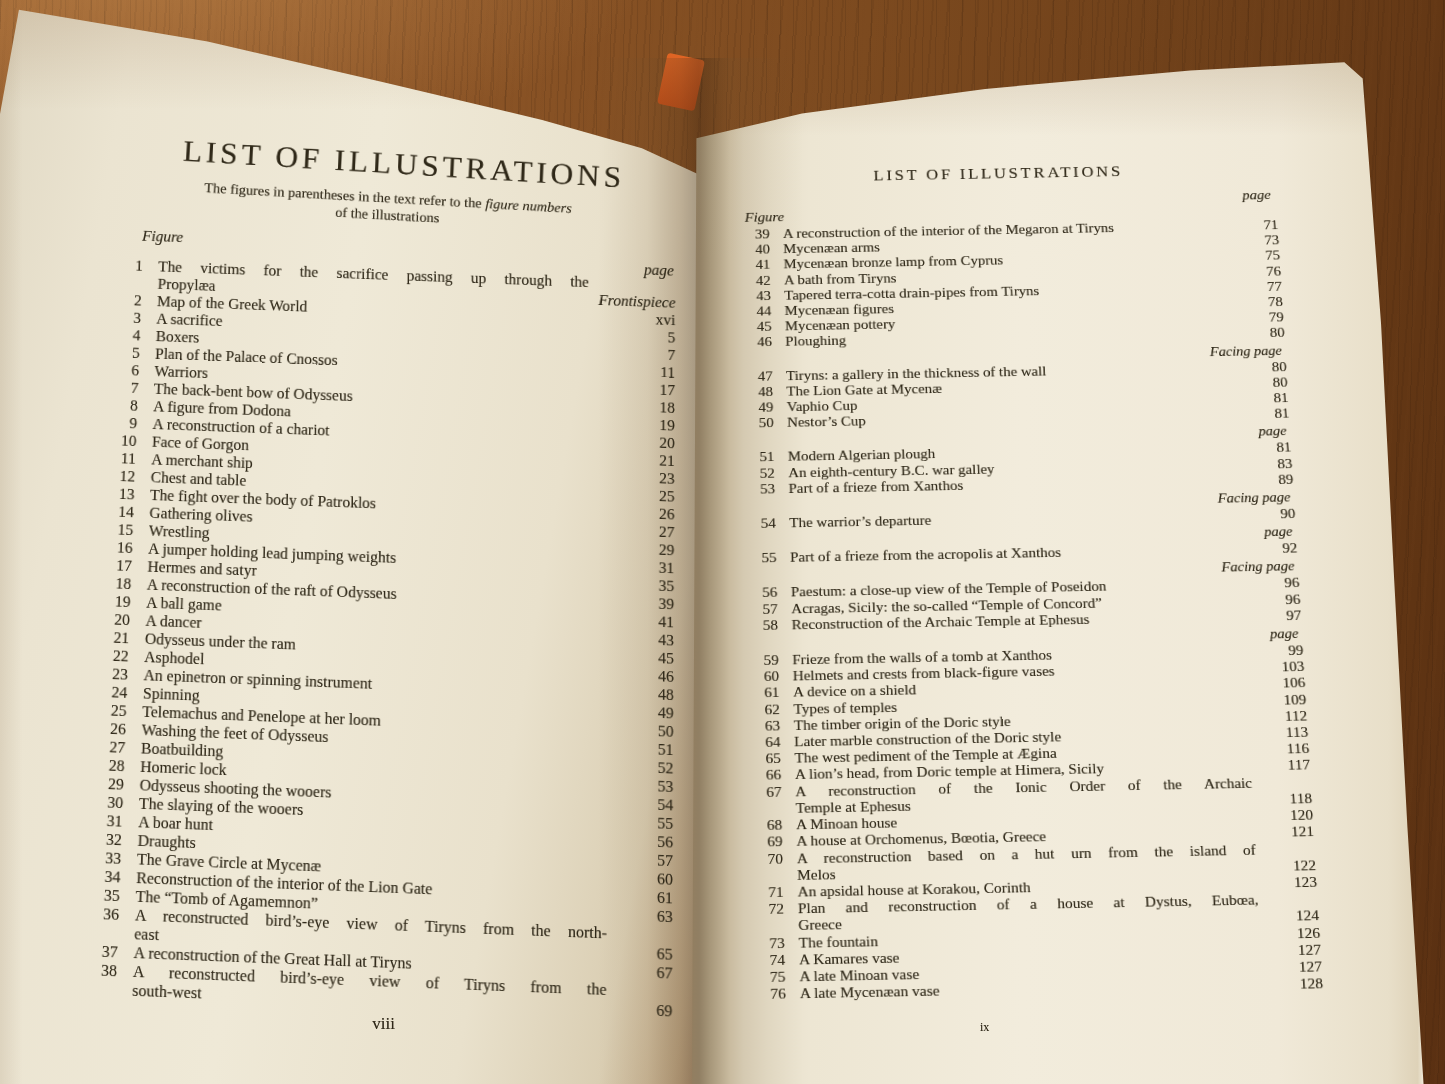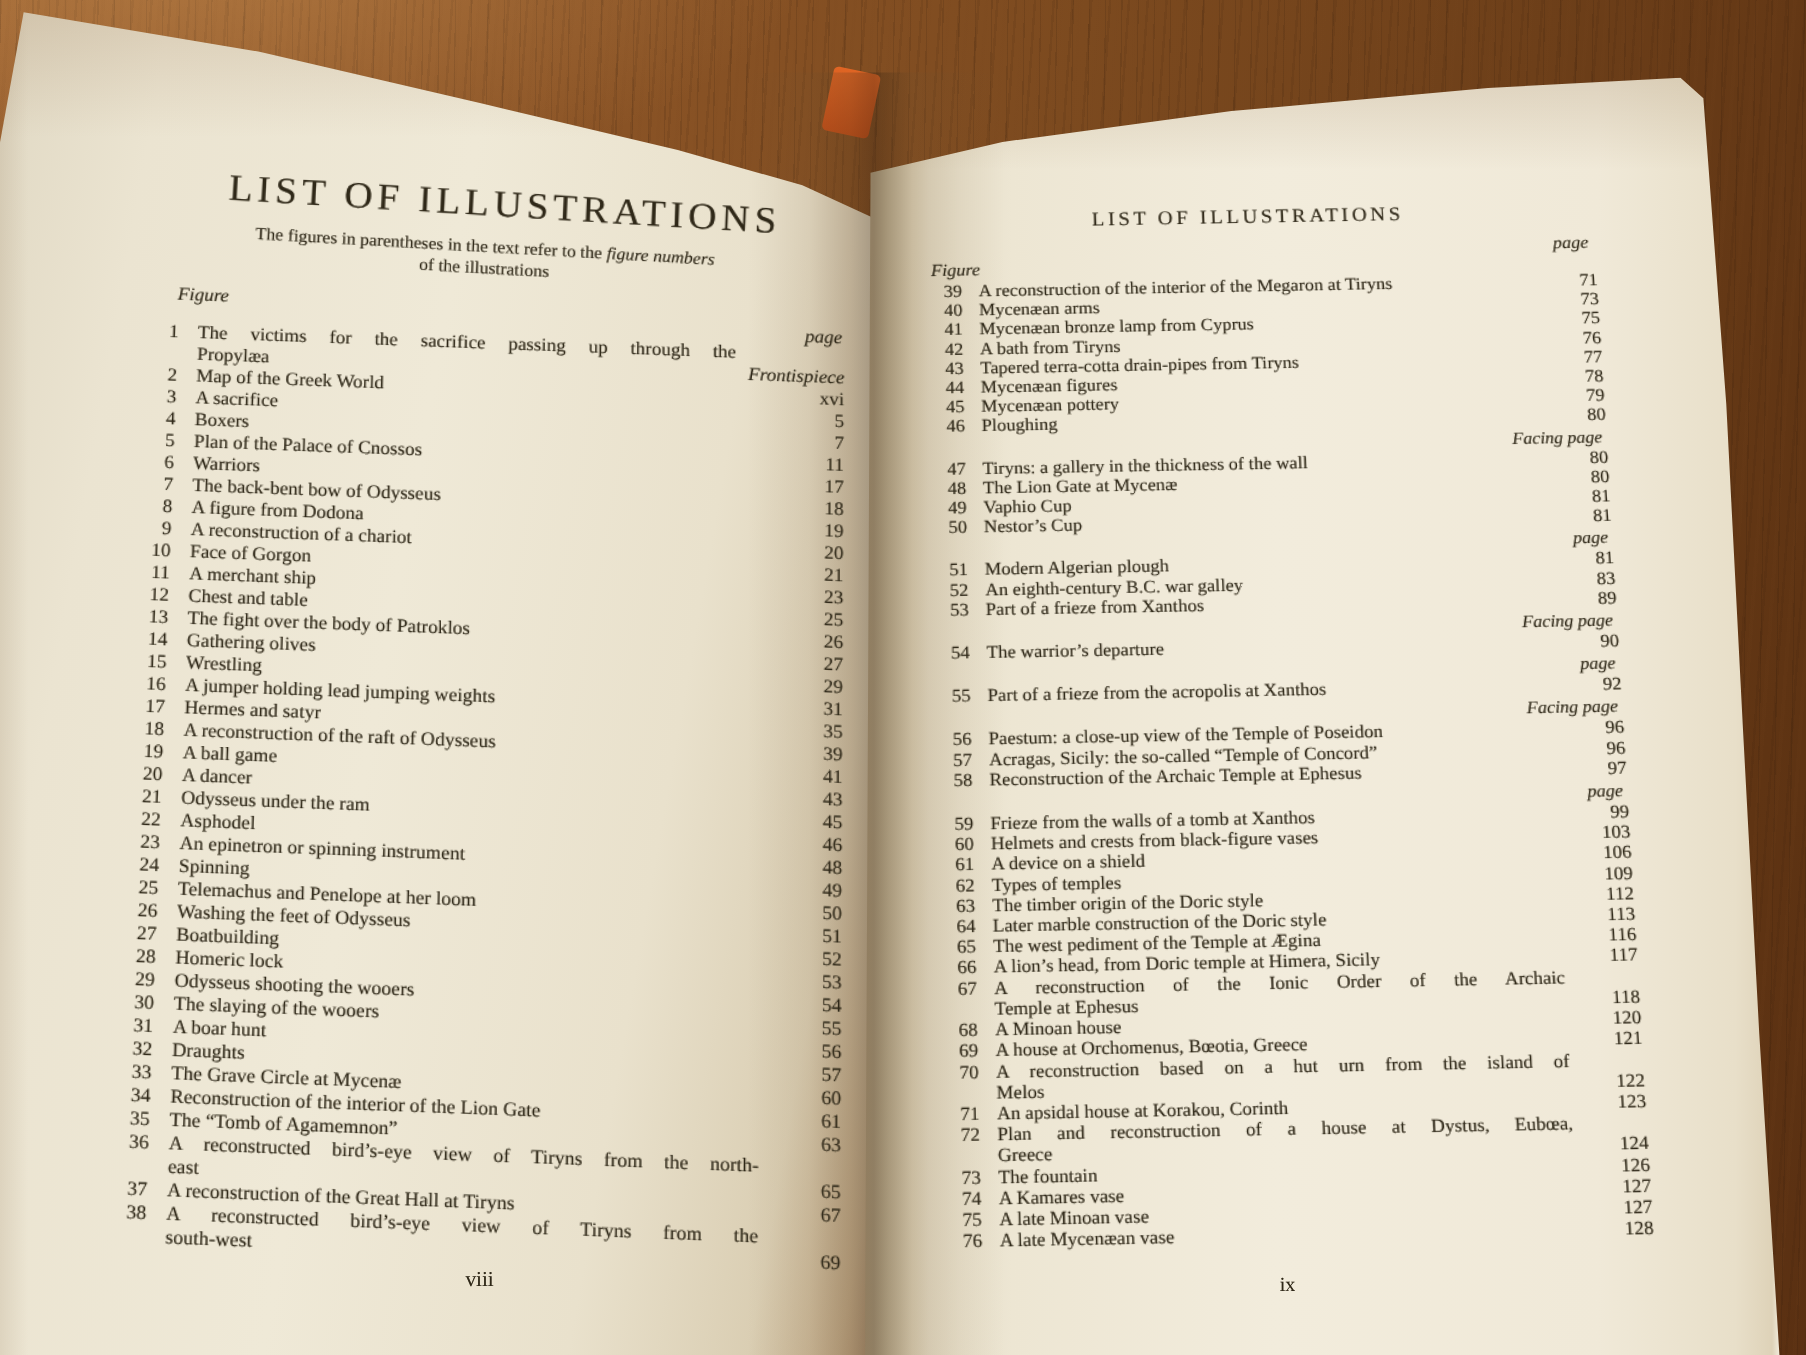--- a/index.html
+++ b/index.html
@@ -81,21 +81,21 @@
   }
   .rp-head{font-size:17.5px;letter-spacing:3px;text-align:center;width:520px;margin-left:12px;white-space:nowrap;}
   .rp-headrow{position:relative;margin-top:10px;height:34px;font-style:italic;font-size:15.5px;}
   .rp-headrow .page-label{position:absolute;right:6px;top:0;}
   .rp-headrow .fig-label{position:absolute;left:2px;top:15px;}
   .list.rightl{font-size:15.5px;line-height:17.2px;}
   .list.rightl .num{width:28px;}
   .list.rightl .t{margin-left:14px;}
   .list.rightl .pg{min-width:50px;}
   .slabel{font-style:italic;font-size:15px;line-height:17px;text-align:right;padding-right:4px;margin-top:3px;}
-  .rp-footer{position:absolute;left:980px;top:1020px;width:100px;text-align:center;font-size:16px;z-index:6;}
+  .rp-footer{position:absolute;left:980px;top:1020px;width:100px;font-size:12px;z-index:6;}
 </style>
 </head>
 <body>
 
 <div class="wood"></div>
 <div class="spine-orange"></div>
 
 <div class="page page-left"></div>
 <div class="page page-right"></div>
 <div class="gutter-shade"></div>

